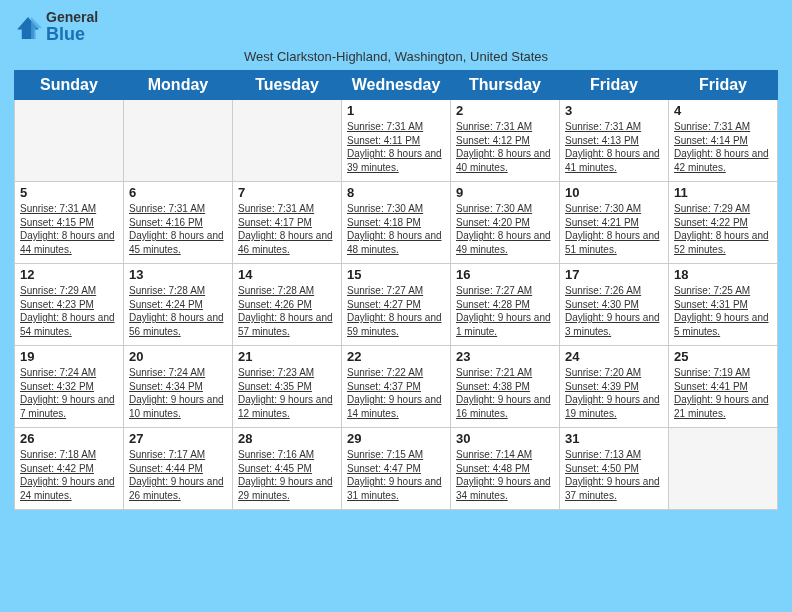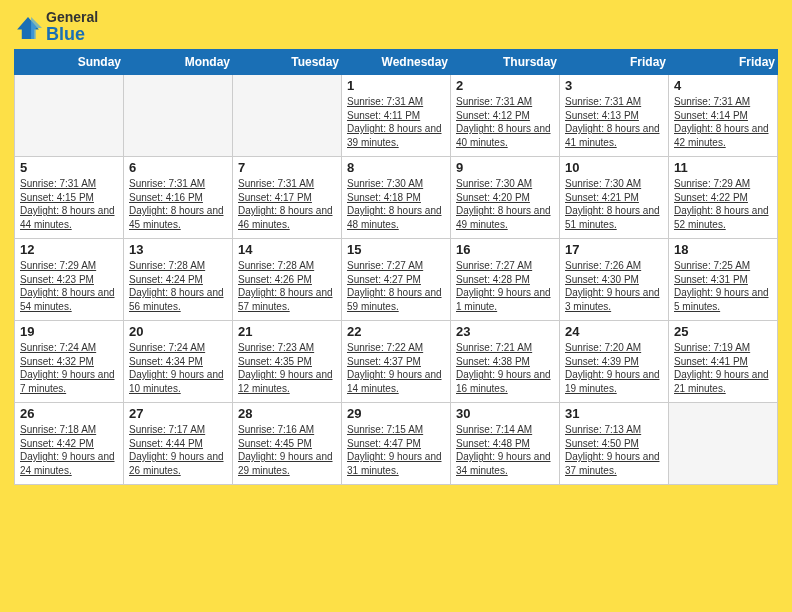--- a/index.html
+++ b/index.html
@@ -6,21 +6,21 @@
     body {
       font-family: Arial, sans-serif;
       background: #fff;
       width: 792px;
       height: 612px;
       overflow: hidden;
     }
     .page {
       width: 792px;
       height: 612px;
-      background: #fde047;
+      background: #7dd3fc;
       padding: 10px 14px 10px 14px;
     }
     .header-row {
       display: flex;
       justify-content: space-between;
       align-items: center;
       margin-bottom: 4px;
     }
     .logo {
       display: flex;
@@ -49,23 +49,23 @@
       margin-bottom: 6px;
     }
     .calendar-table {
       width: 100%;
       border-collapse: collapse;
       border: 1px solid #ccc;
     }
     .calendar-table th {
       background: #1a6fb5;
       color: #fff;
-      font-size: 12px;
-      font-weight: bold;
-      text-align: right;
+      font-size: 16px;
+      font-weight: bold;
+      text-align: center;
       padding: 5px 2px;
       border: 1px solid #1a6fb5;
     }
     .calendar-table td {
       width: calc(100% / 7);
       vertical-align: top;
       border: 1px solid #ccc;
       padding: 3px 5px;
       background: #fff;
       min-height: 70px;
@@ -99,20 +99,21 @@
       <svg class="logo-icon" viewBox="0 0 36 36">
         <polygon points="18,4 32,20 26,20 26,32 10,32 10,20 4,20" fill="#1a6fb5"></polygon>
         <polygon points="22,4 36,18 28,18 28,32 22,32 22,4" fill="#4da6e0" opacity="0.7"></polygon>
       </svg>
       <div class="logo-text">
         <div style="color:#333;font-size:14px;font-weight:bold;line-height:1.1;">General</div>
         <div style="color:#1a6fb5;font-size:18px;font-weight:bold;line-height:1.1;">Blue</div>
       </div>
     </div>
   </div>
+  <div class="subtitle">West Clarkston-Highland, Washington, United States</div>
   <table class="calendar-table">
     <thead>
       <tr>
       <th>Sunday</th>
           <th>Monday</th>
           <th>Tuesday</th>
           <th>Wednesday</th>
           <th>Thursday</th>
           <th>Friday</th>
           <th>Friday</th>

